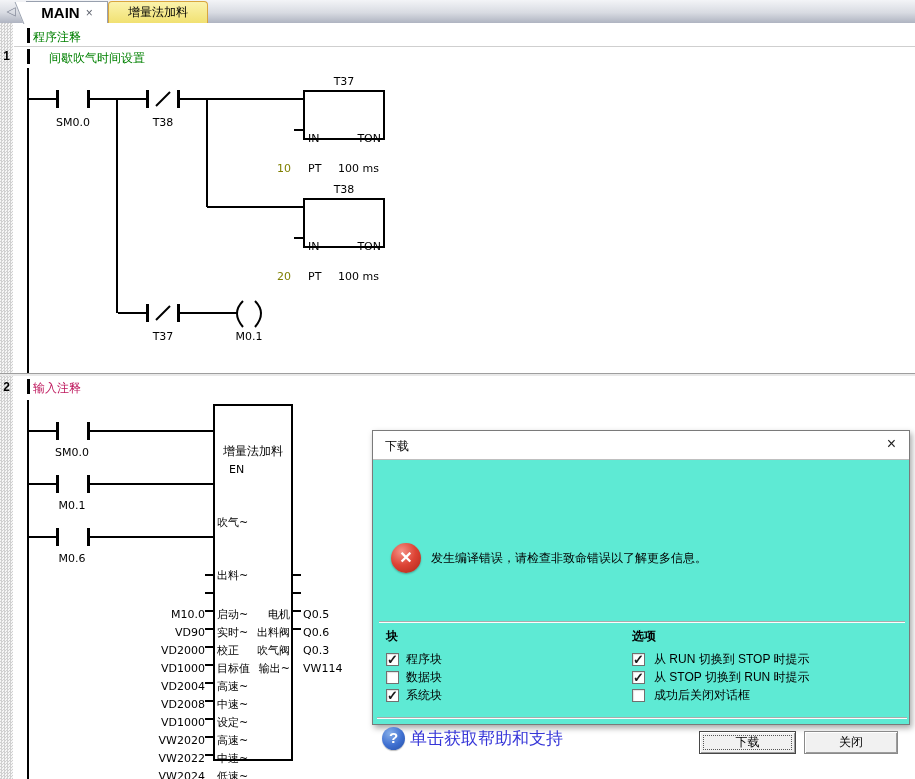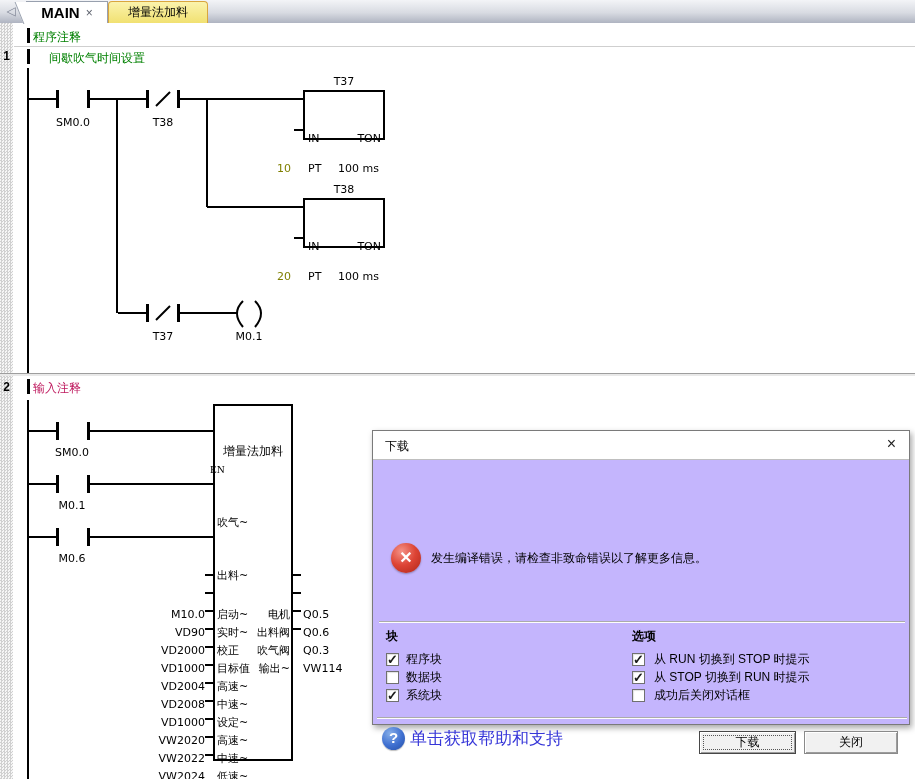--- a/index.html
+++ b/index.html
@@ -42,21 +42,21 @@
   .olive { color:#7F7F00; }
   .opnd { width:82px; text-align:right; }
   .outport { width:40px; text-align:right; }
   .tbox { position:absolute; border:2px solid #000; background:#fff; }
   .boxtitle { position:absolute; width:82px; text-align:center; font-family:"DejaVu Sans",sans-serif;
               font-size:11px; white-space:nowrap; }
   .rightal { text-align:right; }
   svg.ladder { position:absolute; left:0; top:0; }
 
   
-  .dialog { position:absolute; left:372px; top:430px; width:538px; height:295px; background:#c4b5fd;
+  .dialog { position:absolute; left:372px; top:430px; width:538px; height:295px; background:#5eead4;
             border:1px solid #7A7A7A; box-shadow:2px 3px 6px rgba(0,0,0,0.35); font-size:12px; }
   .dlg-titlebar { position:absolute; left:0; top:0; width:536px; height:29px; background:#fff;
             border-bottom:1px solid #BFBFBF; }
   .dlg-title { position:absolute; left:12px; top:7px; font-size:12px; color:#000; }
   .dlg-close { position:absolute; right:13px; top:4px; font-size:16px; color:#222; cursor:default; }
   .dlg-header { position:absolute; left:0; top:29px; width:536px; height:70px; background:#fff; }
   .dlg-heading { position:absolute; left:16px; top:9px; font-size:13px; font-weight:bold; color:#000; }
   .dlg-sub { position:absolute; left:26px; top:31px; font-size:12px; color:#000; }
   .err-icon { position:absolute; left:18px; top:112px; width:30px; height:30px; border-radius:50%;
             background:radial-gradient(circle at 35% 28%, #F49287, #DD4435 48%, #AE2518);
@@ -200,21 +200,21 @@
 
   <div class="lbl ctr" style="left:141px;top:291px;">T37</div>
   <div class="lbl ctr" style="left:227px;top:291px;">M0.1</div>
 
   <div class="lbl ctr" style="left:50px;top:407px;">SM0.0</div>
   <div class="lbl ctr" style="left:50px;top:460px;">M0.1</div>
   <div class="lbl ctr" style="left:50px;top:513px;">M0.6</div>
 
   <div class="tbox" style="left:213px;top:404px;width:80px;height:357px;"></div>
   <div class="lbl" style="left:215px;top:406px;width:76px;text-align:center;font-size:12px;">增量法加料</div>
-  <div class="lbl" style="left:210px;top:424px;font-family:Liberation Serif, serif;">EN</div>
+  <div class="lbl" style="left:229px;top:424px;">EN</div>
   <div class="lbl" style="left:217px;top:477px;">吹气~</div>
   <div class="lbl" style="left:217px;top:530px;">出料~</div>
 
   <div class="lbl opnd" style="left:123px;top:569px;">M10.0</div>
   <div class="lbl" style="left:217px;top:569px;">启动~</div>
   <div class="lbl outport" style="left:250px;top:569px;">电机</div>
   <div class="lbl" style="left:303px;top:569px;">Q0.5</div>
 
   <div class="lbl opnd" style="left:123px;top:587px;">VD90</div>
   <div class="lbl" style="left:217px;top:587px;">实时~</div>

